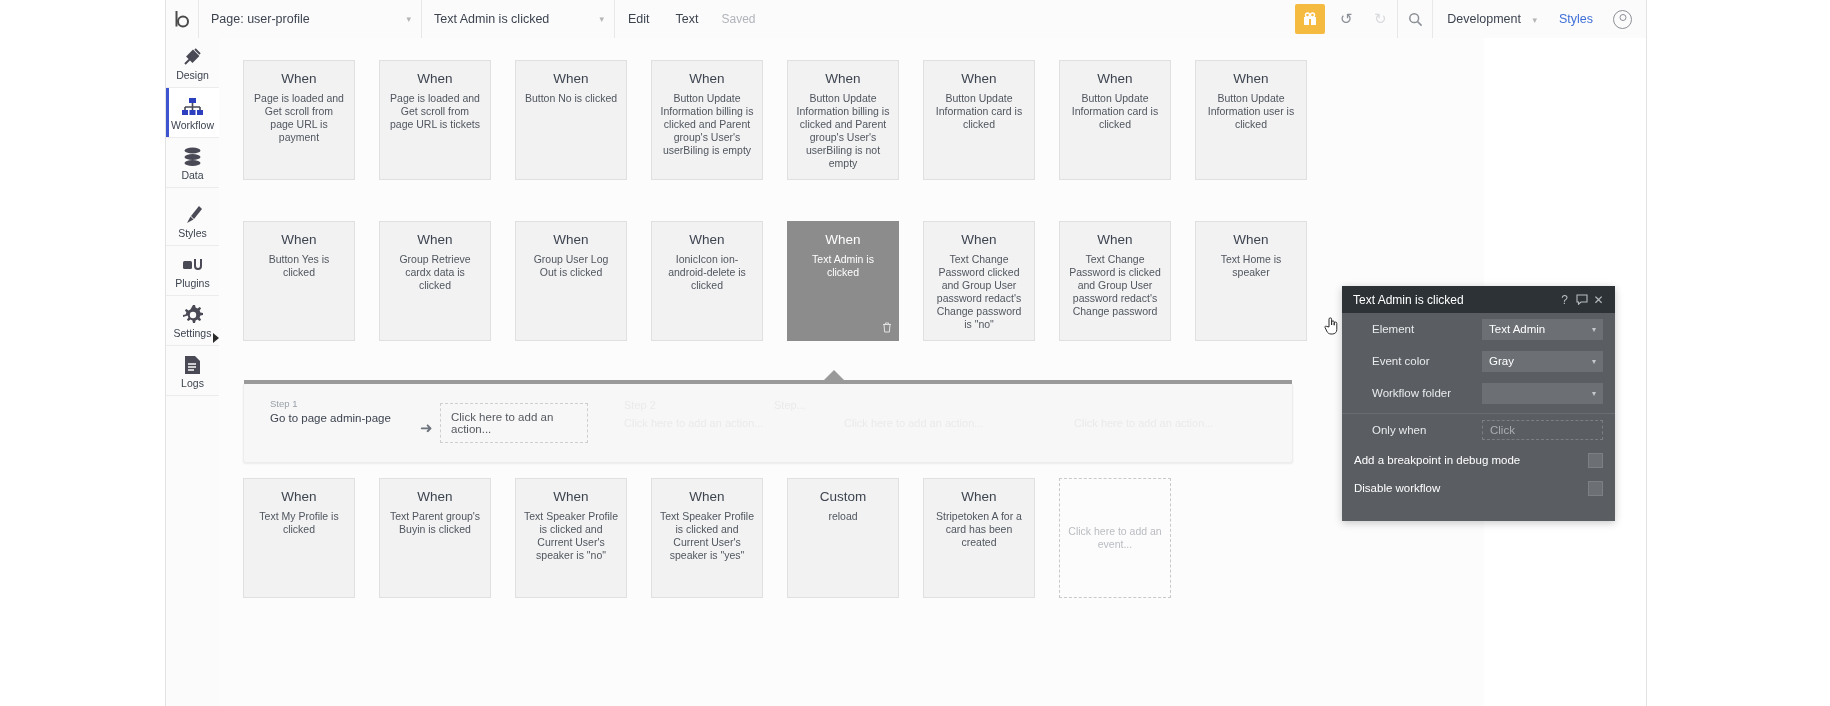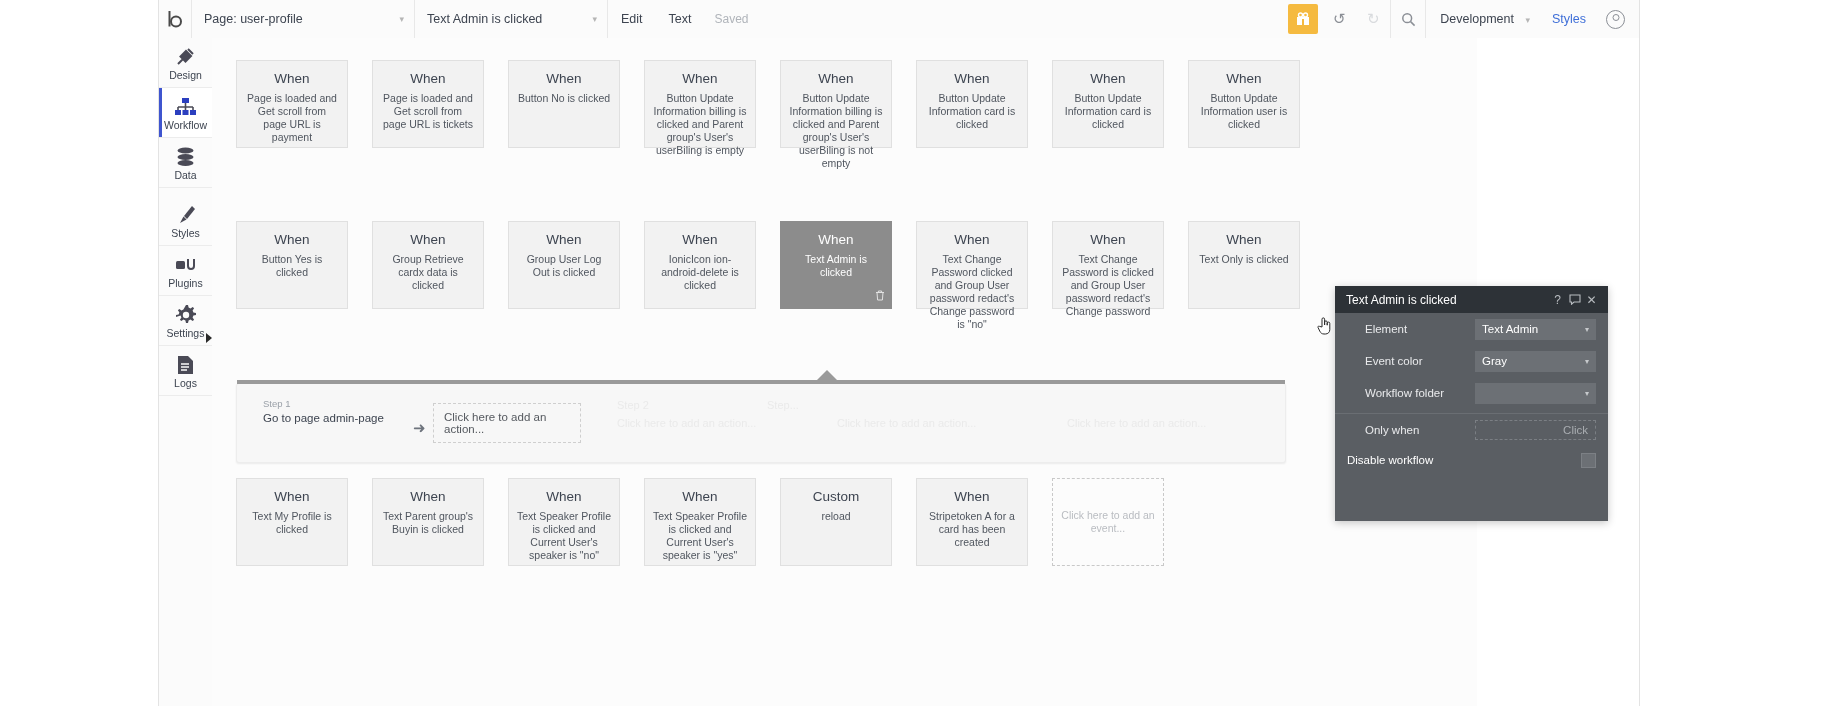--- a/index.html
+++ b/index.html
@@ -6,21 +6,21 @@
   body{
     width:1830px;height:706px;
     background:#ffffff;
     font-family:"Liberation Sans", sans-serif;
     overflow:hidden;
     position:relative;
     color:#3d4450;
   }
   
   #app-frame{
-    position:absolute;left:158px;top:0;width:1480px;height:706px;
+    position:absolute;left:165px;top:0;width:1480px;height:706px;
     background:#b91c1c;
     border-left:1px solid #e3e3e3;border-right:1px solid #e3e3e3;
     overflow:hidden;
   }
   
   #topbar{
     position:absolute;left:0;top:0;width:100%;height:38px;
     background:#fbfbfb;border-bottom:1px solid #e2e2e2;
     display:flex;align-items:center;
   }
@@ -89,21 +89,21 @@
     border-top:5px solid transparent;border-bottom:5px solid transparent;border-left:6px solid #2a2a2a;
   }
   
   #canvas{
     position:absolute;left:53px;top:38px;right:0;bottom:0;
     background:#fcfcfc;overflow:hidden;
   }
   #canvas-inner{position:absolute;left:0;top:0;width:1100px;height:620px;background:#fcfcfc;}
   .wf-row{position:absolute;display:flex;gap:24px;}
   .wf-card{
-    width:112px;height:88px;
+    width:112px;height:120px;
     background:#f2f2f2;border:1px solid #e0e0e0;
     box-sizing:border-box;padding:10px 8px 0 8px;
     text-align:center;cursor:pointer;position:relative;
   }
   .wf-card .when{
     font-size:13.5px;color:#3d4450;margin-bottom:6px;font-weight:400;
   }
   .wf-card .desc{
     font-size:10.5px;line-height:13px;color:#50565f;
   }
@@ -177,21 +177,21 @@
   .prop-row .plabel{font-size:11.5px;color:#e9eaec;flex:0 0 110px;padding-left:18px;}
   .prop-input{
     flex:1;height:21px;background:#6c7075;display:flex;align-items:center;
     padding:0 7px;box-sizing:border-box;cursor:pointer;
   }
   .prop-input .val{font-size:11.5px;color:#ffffff;flex:1;white-space:nowrap;overflow:hidden;}
   .prop-input .car{font-size:8px;color:#c6c9cc;margin-left:4px;}
   .prop-input.empty .val{color:#6c7075;}
   #prop-divider{height:1px;background:#6a6e73;margin:4px 0 0 0;}
   .prop-row.onlywhen .prop-input{
-    background:transparent;border:1px dashed #7b7f84;height:20px;text-align:right;
+    background:transparent;border:1px dashed #7b7f84;height:20px;
   }
   .prop-row.onlywhen .prop-input .val{color:#a9adb1;}
   .prop-check{
     height:28px;display:flex;align-items:center;padding:0 12px;
   }
   .prop-check .ptext{font-size:11.5px;color:#ffffff;flex:1;}
   .prop-check .box{
     width:13px;height:13px;background:#6c7075;border:1px solid #7c8085;cursor:pointer;
   }
   
@@ -405,21 +405,21 @@
         <div class="wf-card">
           <div class="when">When</div>
           <div class="desc">Text Change Password clicked and Group User password redact's Change password is "no"</div>
         </div>
         <div class="wf-card">
           <div class="when">When</div>
           <div class="desc">Text Change Password is clicked and Group User password redact's Change password</div>
         </div>
         <div class="wf-card">
           <div class="when">When</div>
-          <div class="desc">Text Only is clicked</div>
+          <div class="desc">Text Home is speaker</div>
         </div>
       </div>
 
       <div id="strip-pointer"></div>
       <div id="action-strip">
         <div class="topline"></div>
 
         <div class="step" id="step1">
           <div class="num">Step 1</div>
           <div class="txt">Go to page admin-page</div>
@@ -515,20 +515,24 @@
 
     <div id="prop-divider"></div>
 
     <div class="prop-row onlywhen">
       <span class="plabel">Only when</span>
       <span class="prop-input">
         <span class="val">Click</span>
       </span>
     </div>
 
+    <div class="prop-check">
+      <span class="ptext">Add a breakpoint in debug mode</span>
+      <span class="box"></span>
+    </div>
 
     <div class="prop-check">
       <span class="ptext">Disable workflow</span>
       <span class="box"></span>
     </div>
   </div>
 
   <div id="right-blank"></div>
 
 </div>

